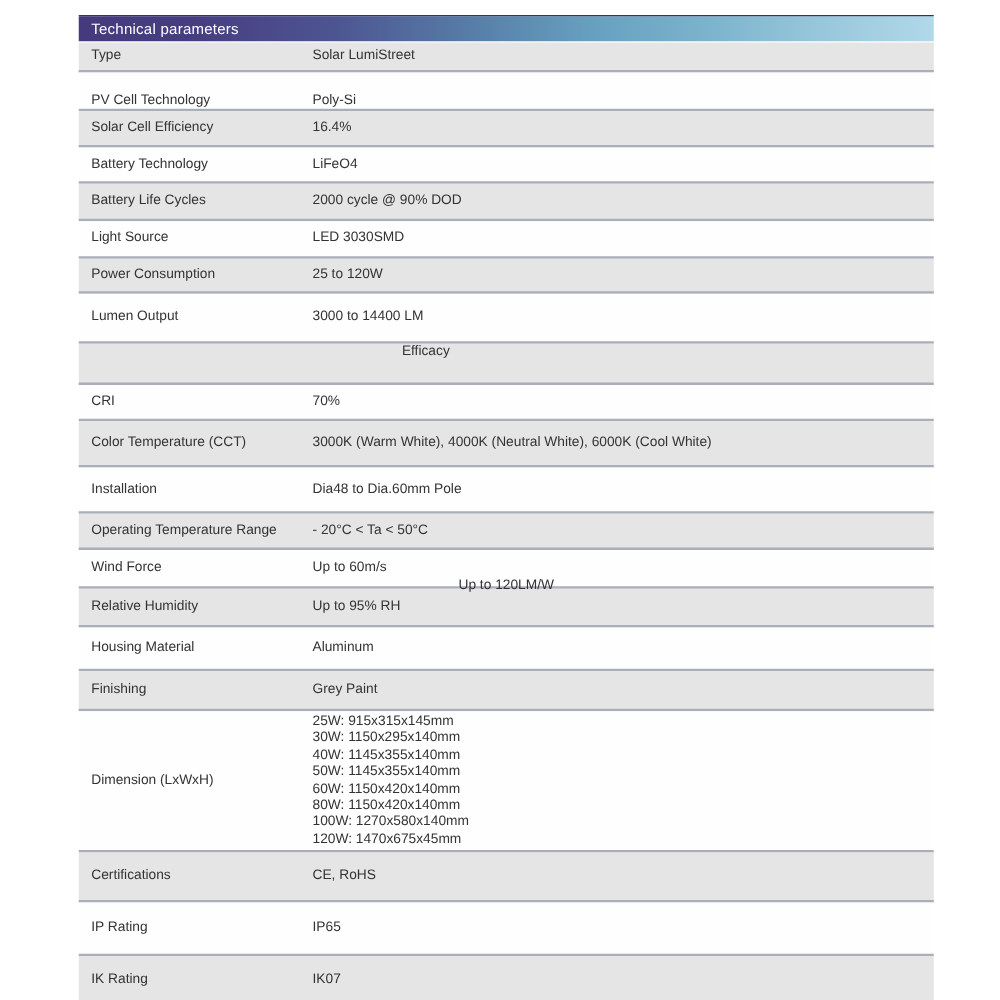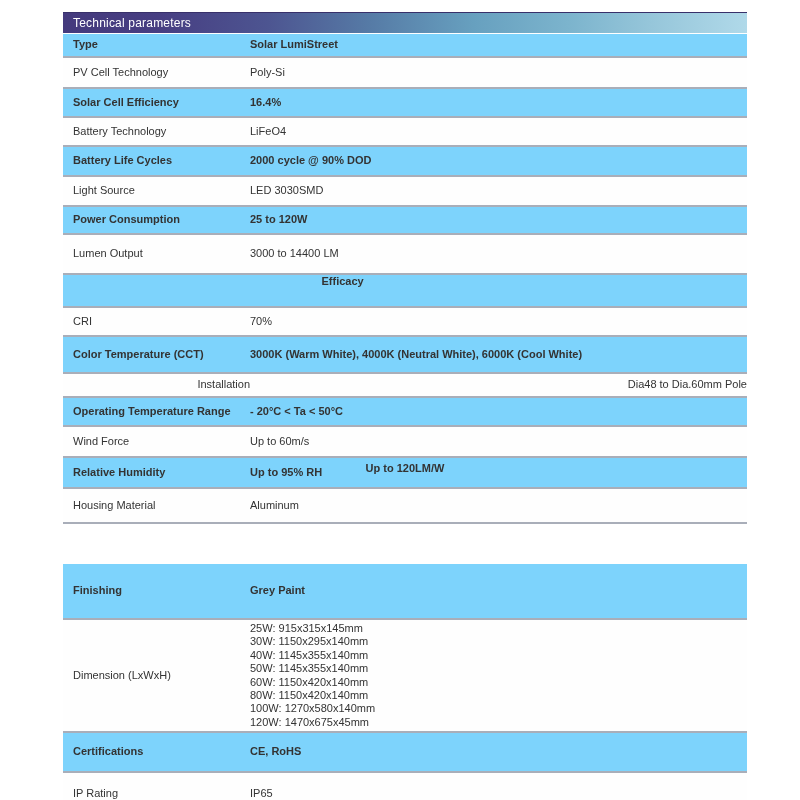--- a/index.html
+++ b/index.html
@@ -41,21 +41,21 @@
     color: #ffffff;
     font-size: 12px;
     letter-spacing: 0.2px;
   }
   .row {
     box-sizing: border-box;
     display: flex;
     align-items: center;
     border-bottom: 2px solid #a9aeb9;
   }
-  .row--shade { background: #7dd3fc; font-weight: bold; }
+  .row--shade { background: #e5e5e5; }
   .row--plain { background: #fefefe; }
   .cell {
     font-size: 11px;
     color: #333333;
     line-height: 13.4px;
   }
   .cell--label {
     box-sizing: border-box;
     width: 187px;
     padding-left: 10px;
@@ -72,21 +72,21 @@
 <div class="sheet">
   <div class="spec-table">
     <div class="table-header">
       <span class="table-header-title">Technical parameters</span>
     </div>
     <div id="rows-container">
         <div class="row row--shade" style="height: 24px;">
     <div class="cell cell--label">Type</div>
     <div class="cell cell--value">Solar LumiStreet</div>
   </div>
-        <div class="row row--plain" style="height: 31px;">
+        <div class="row row--plain" style="height: 31px; align-items: flex-end;">
     <div class="cell cell--label">PV Cell Technology</div>
     <div class="cell cell--value">Poly-Si</div>
   </div>
         <div class="row row--shade" style="height: 29px;">
     <div class="cell cell--label">Solar Cell Efficiency</div>
     <div class="cell cell--value">16.4%</div>
   </div>
         <div class="row row--plain" style="height: 29px;">
     <div class="cell cell--label">Battery Technology</div>
     <div class="cell cell--value">LiFeO4</div>
@@ -112,41 +112,41 @@
     <div class="cell cell--value">Up to 120LM/W</div>
   </div>
         <div class="row row--plain" style="height: 29px;">
     <div class="cell cell--label">CRI</div>
     <div class="cell cell--value">70%</div>
   </div>
         <div class="row row--shade" style="height: 37px;">
     <div class="cell cell--label">Color Temperature (CCT)</div>
     <div class="cell cell--value">3000K (Warm White), 4000K (Neutral White), 6000K (Cool White)</div>
   </div>
-        <div class="row row--plain" style="height: 24px; text-align: right;">
+        <div class="row row--plain" style="height: 37px;">
     <div class="cell cell--label">Installation</div>
     <div class="cell cell--value">Dia48 to Dia.60mm Pole</div>
   </div>
         <div class="row row--shade" style="height: 29px;">
     <div class="cell cell--label">Operating Temperature Range</div>
     <div class="cell cell--value">- 20°C &lt; Ta &lt; 50°C</div>
   </div>
         <div class="row row--plain" style="height: 31px;">
     <div class="cell cell--label">Wind Force</div>
     <div class="cell cell--value">Up to 60m/s</div>
   </div>
         <div class="row row--shade" style="height: 31px;">
     <div class="cell cell--label">Relative Humidity</div>
     <div class="cell cell--value">Up to 95% RH</div>
   </div>
         <div class="row row--plain" style="height: 35px;">
     <div class="cell cell--label">Housing Material</div>
     <div class="cell cell--value">Aluminum</div>
   </div>
-        <div class="row row--shade" style="height: 56px; margin-top: 40px;">
+        <div class="row row--shade" style="height: 32px;">
     <div class="cell cell--label">Finishing</div>
     <div class="cell cell--value">Grey Paint</div>
   </div>
         <div class="row row--plain" style="height: 113px;">
     <div class="cell cell--label">Dimension (LxWxH)</div>
     <div class="cell cell--value">25W: 915x315x145mm
 30W: 1150x295x140mm
 40W: 1145x355x140mm
 50W: 1145x355x140mm
 60W: 1150x420x140mm

